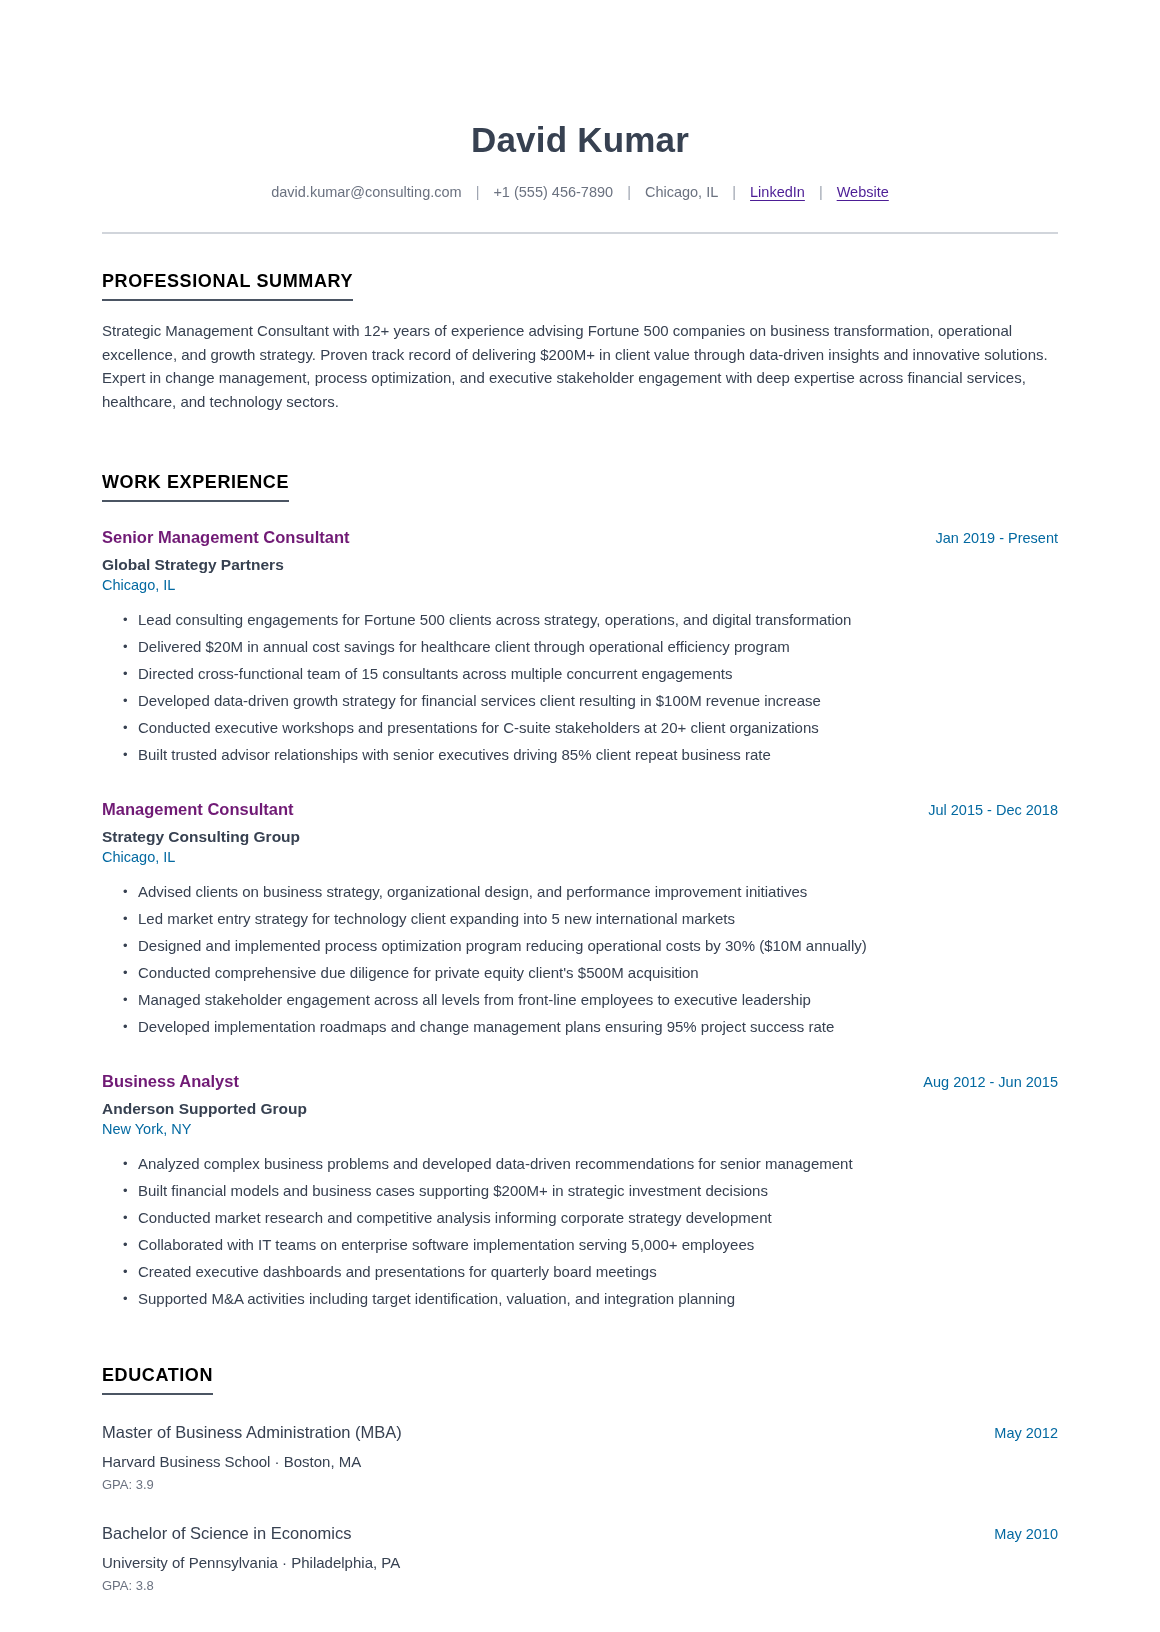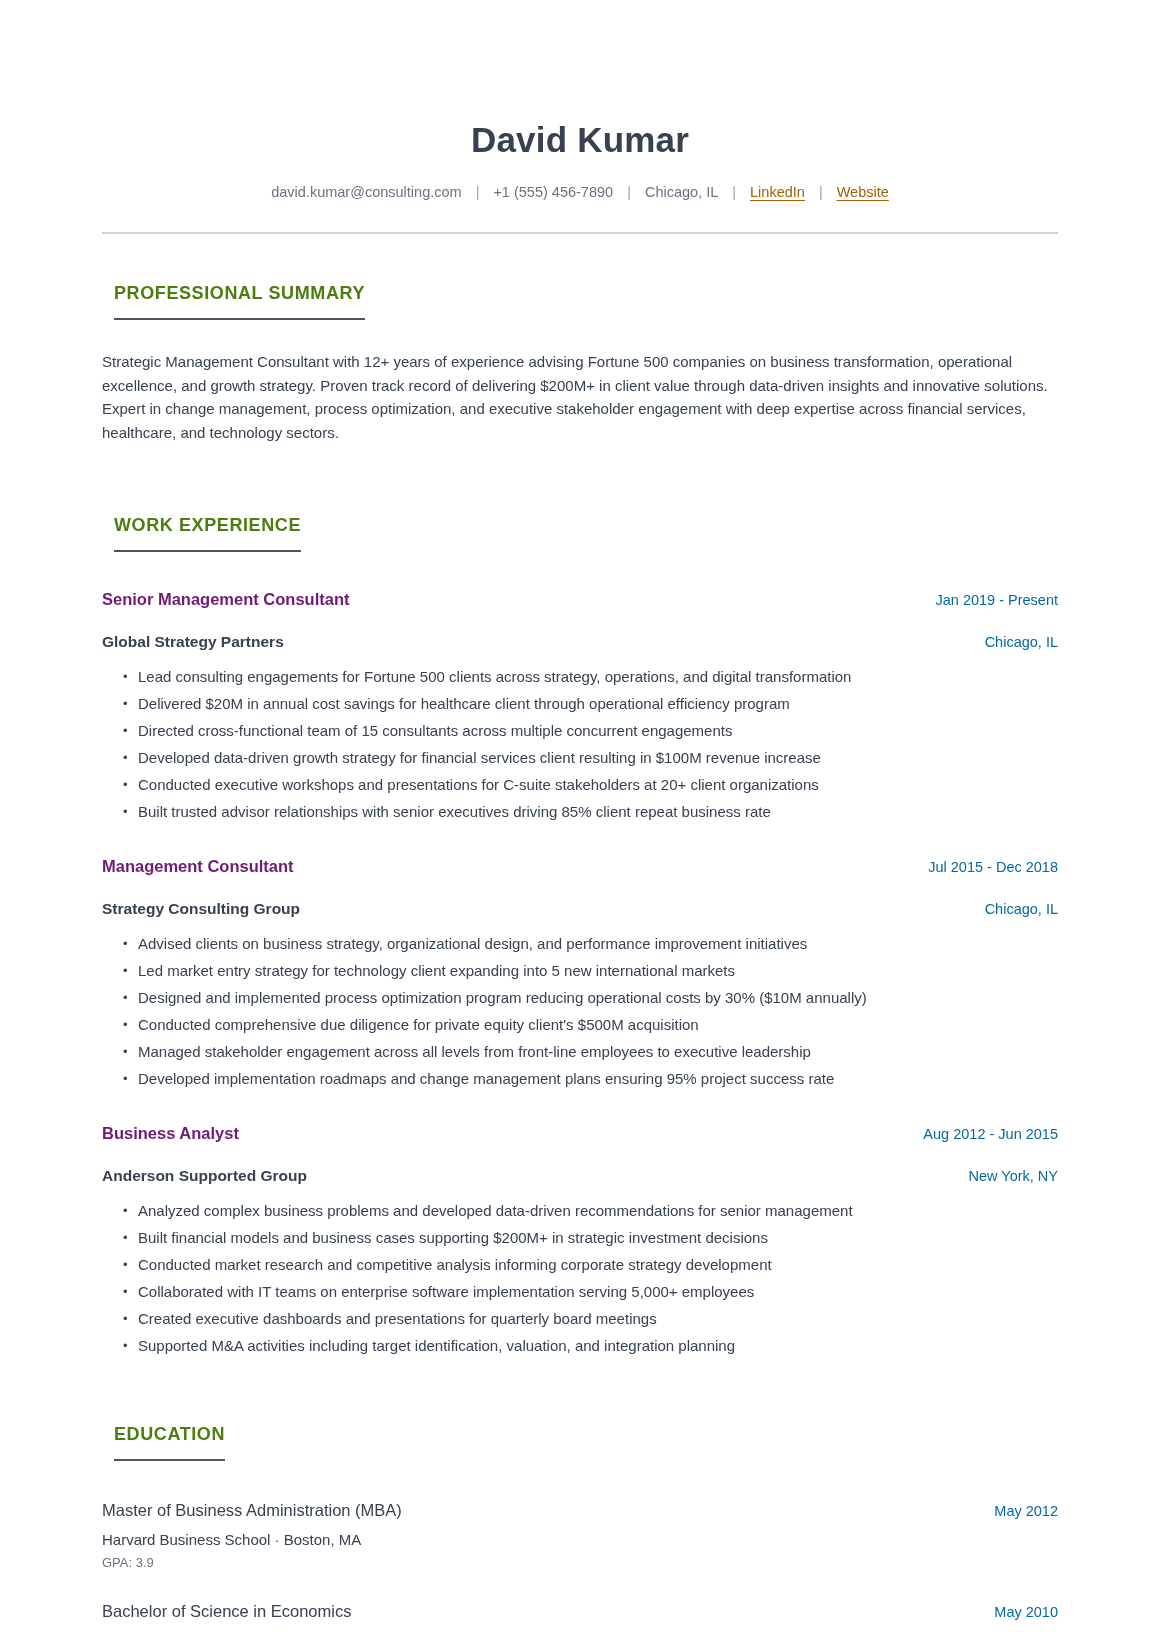--- a/index.html
+++ b/index.html
@@ -26,44 +26,44 @@
   }
   .contact {
     margin-top: 20px;
     text-align: center;
     font-size: 14.5px;
     line-height: 20px;
     color: #6b7280;
   }
   .contact .sep { margin: 0 14px; color: #9ca3af; }
   .contact a {
-    color: #a16207;
+    color: #4c1d95;
     text-decoration: underline;
     text-underline-offset: 3px;
     cursor: pointer;
   }
   .divider {
     border: none;
     border-top: 2px solid #d1d5db;
     margin: 30px 0 0 0;
   }
   
   .sec-summary    { margin-top: 36px; }
   .sec-experience { margin-top: 58px; }
   .sec-education  { margin-top: 52px; }
   .sec-title {
     display: inline-block;
-    margin: 12px;
+    margin: 0;
     font-size: 18px;
     line-height: 22px;
     font-weight: 700;
     letter-spacing: 0.6px;
-    color: #4d7c0f;
+    color: #000000;
     border-bottom: 2px solid #4b5563;
-    padding-bottom: 14px;
+    padding-bottom: 7px;
   }
   .summary-text {
     margin: 18px 0 0 0;
     font-size: 15px;
     line-height: 23.5px;
     color: #374151;
   }
   
   .job { margin-top: 24px; }
   .job + .job { margin-top: 30px; }
@@ -73,21 +73,21 @@
     line-height: 22px;
     font-weight: 700;
     color: #701a75;
   }
   .muted {
     font-size: 14.5px;
     line-height: 20px;
     color: #0369a1;
     white-space: nowrap;
   }
-  .company-row { margin-top: 22px; }
+  .company-row { margin-top: 7px; flex-direction: column; }
   .company {
     font-size: 15.5px;
     line-height: 20px;
     font-weight: 700;
     color: #374151;
   }
   ul.bullets {
     list-style: none;
     margin: 11px 0 0 0;
     padding: 0;

